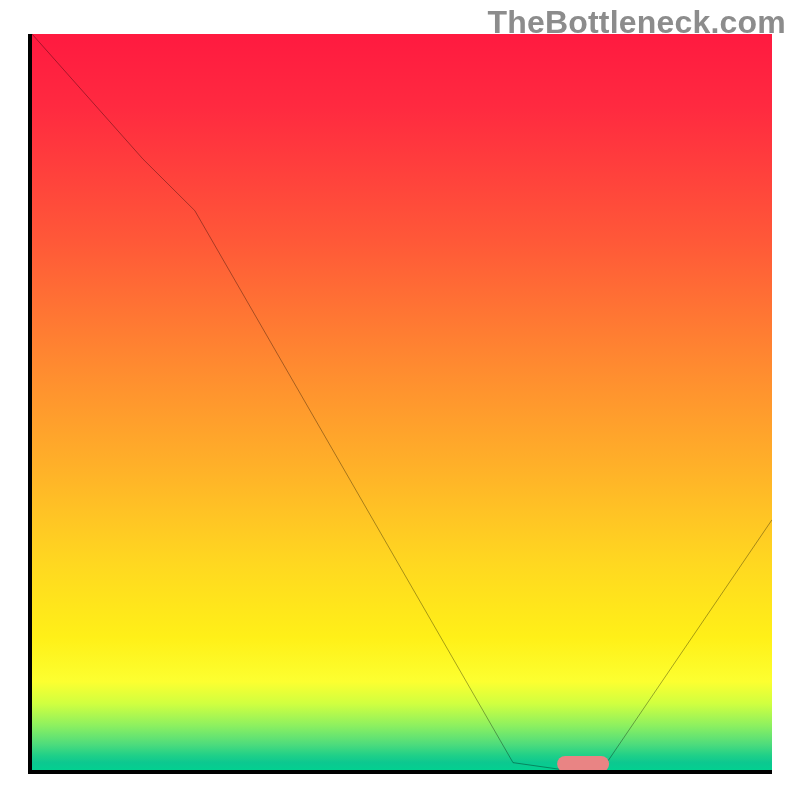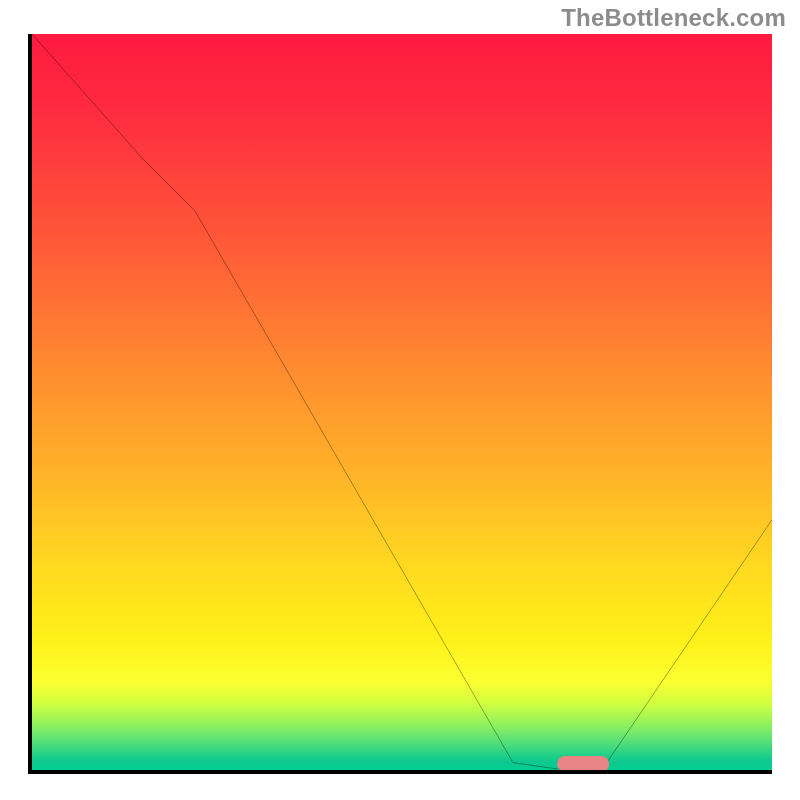--- a/index.html
+++ b/index.html
@@ -15,21 +15,21 @@
   .container {
     position: relative;
     width: 800px;
     height: 800px;
   }
 
   .watermark {
     position: absolute;
     top: 4px;
     right: 14px;
-    font-size: 24px;
+    font-size: 32px;
     font-weight: 600;
     color: #8c8c8c;
     letter-spacing: 0.2px;
     z-index: 5;
   }
 
   .plot-area {
     position: absolute;
     left: 28px;
     top: 34px;

